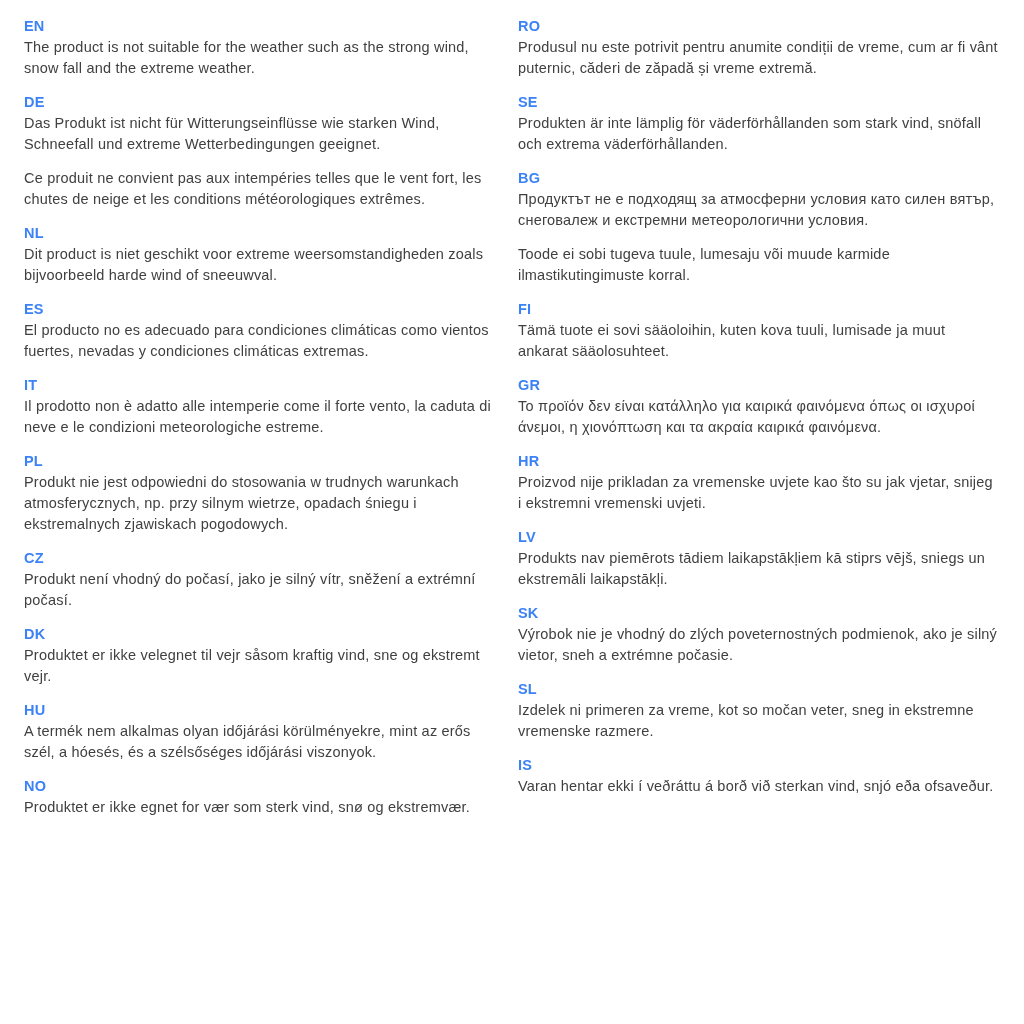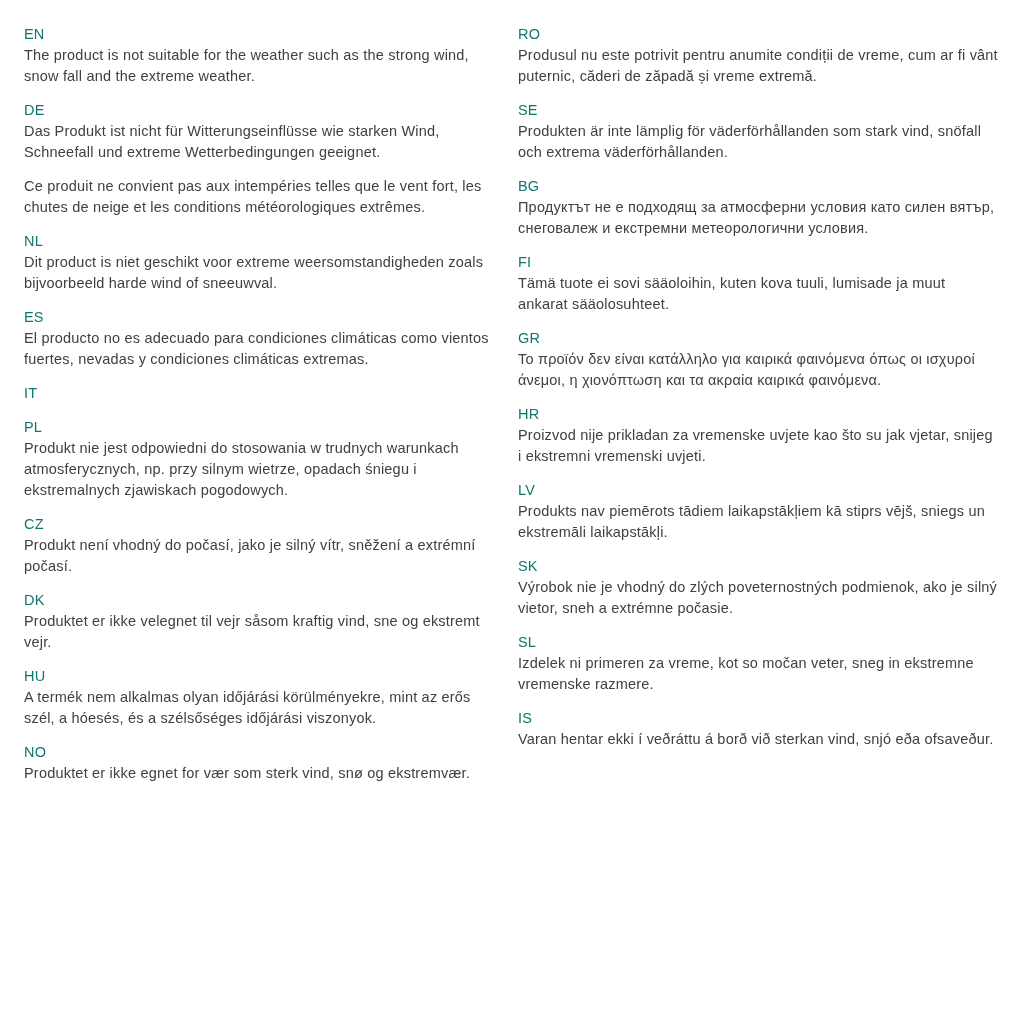--- a/index.html
+++ b/index.html
@@ -23,26 +23,25 @@
     gap: 14px;
   }
   .col {
     width: 480px;
     flex: 0 0 480px;
   }
   .entry {
     margin-bottom: 13px;
   }
   .code {
-    font-weight: 400;
+    font-weight: 700;
     font-size: 14.5px;
     line-height: 21px;
-    color: #0f766e;
+    color: #3b82f6;
     letter-spacing: 0.2px;
-    margin-top: 8px;
   }
   .text {
     font-weight: 400;
     font-size: 14.5px;
     line-height: 21px;
     color: #404040;
     letter-spacing: 0.2px;
   }
 </style>
 </head>
@@ -64,20 +63,21 @@
       <div class="entry">
         <div class="code">NL</div>
         <div class="text">Dit product is niet geschikt voor extreme weersomstandigheden zoals bijvoorbeeld harde wind of sneeuwval.</div>
       </div>
       <div class="entry">
         <div class="code">ES</div>
         <div class="text">El producto no es adecuado para condiciones climáticas como vientos fuertes, nevadas y condiciones climáticas extremas.</div>
       </div>
       <div class="entry">
         <div class="code">IT</div>
+        <div class="text">Il prodotto non è adatto alle intemperie come il forte vento, la caduta di neve e le condizioni meteorologiche estreme.</div>
       </div>
       <div class="entry">
         <div class="code">PL</div>
         <div class="text">Produkt nie jest odpowiedni do stosowania w trudnych warunkach atmosferycznych, np. przy silnym wietrze, opadach śniegu i ekstremalnych zjawiskach pogodowych.</div>
       </div>
       <div class="entry">
         <div class="code">CZ</div>
         <div class="text">Produkt není vhodný do počasí, jako je silný vítr, sněžení a extrémní počasí.</div>
       </div>
       <div class="entry">
@@ -102,20 +102,21 @@
       </div>
       <div class="entry">
         <div class="code">SE</div>
         <div class="text">Produkten är inte lämplig för väderförhållanden som stark vind, snöfall och extrema väderförhållanden.</div>
       </div>
       <div class="entry">
         <div class="code">BG</div>
         <div class="text">Продуктът не е подходящ за атмосферни условия като силен вятър, снеговалеж и екстремни метеорологични условия.</div>
       </div>
       <div class="entry">
+        <div class="text">Toode ei sobi tugeva tuule, lumesaju või muude karmide ilmastikutingimuste korral.</div>
       </div>
       <div class="entry">
         <div class="code">FI</div>
         <div class="text">Tämä tuote ei sovi sääoloihin, kuten kova tuuli, lumisade ja muut ankarat sääolosuhteet.</div>
       </div>
       <div class="entry">
         <div class="code">GR</div>
         <div class="text">Το προϊόν δεν είναι κατάλληλο για καιρικά φαινόμενα όπως οι ισχυροί άνεμοι, η χιονόπτωση και τα ακραία καιρικά φαινόμενα.</div>
       </div>
       <div class="entry">

